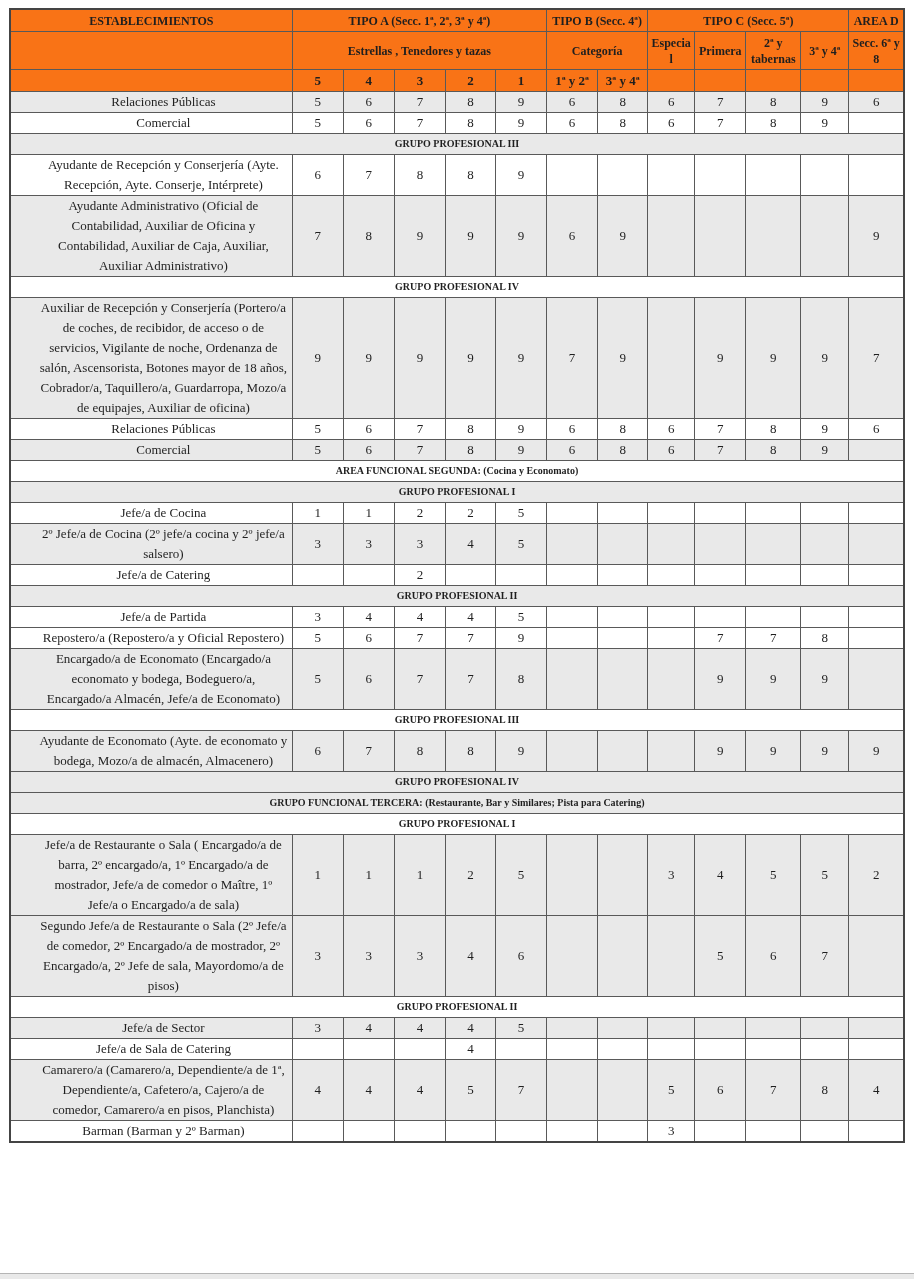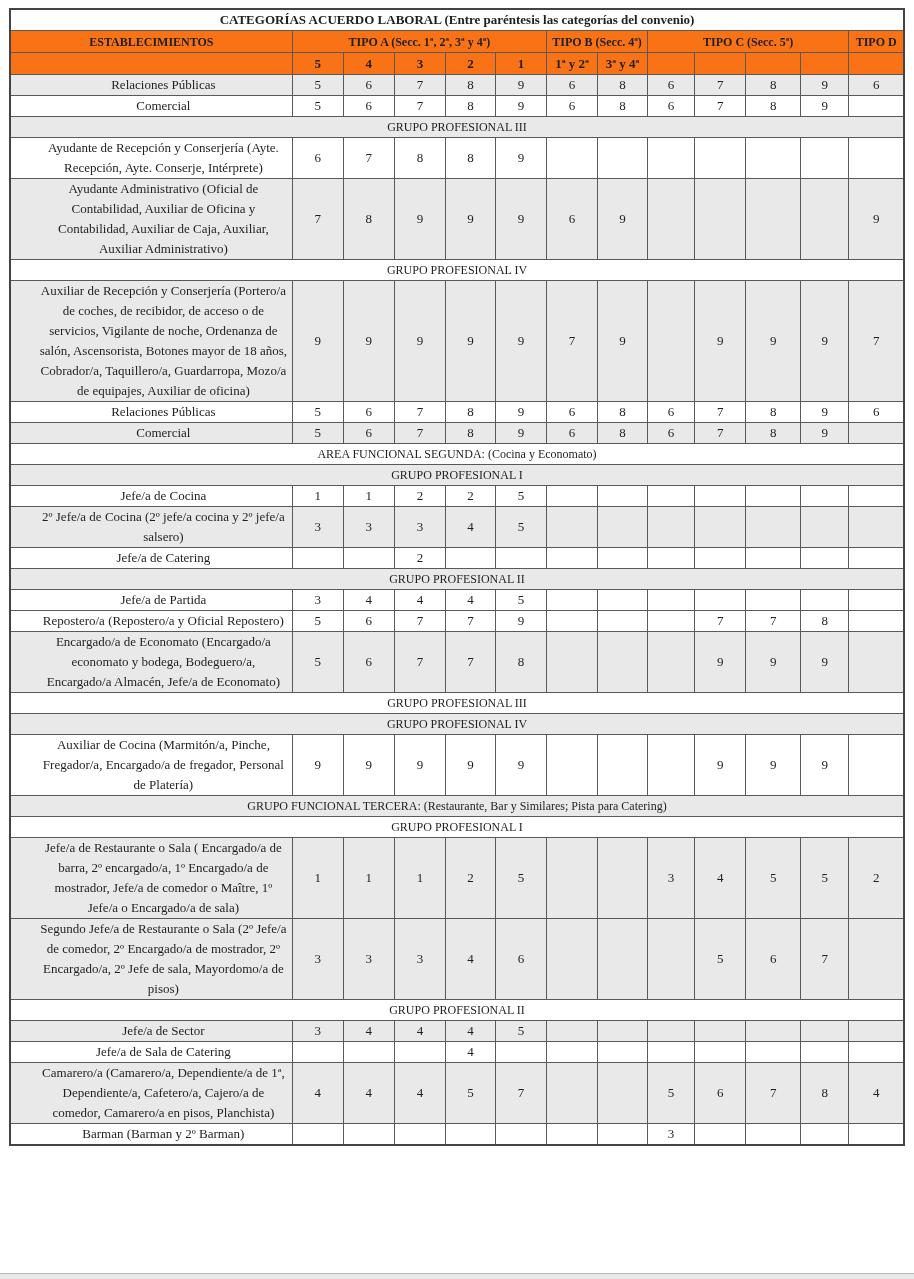--- a/index.html
+++ b/index.html
@@ -38,22 +38,22 @@
   }
   .hrow th {
     font-weight: bold;
     font-size: 12px;
     background: #f97316;
   }
   .h2 th { height: 21px; }
   .h3 th { height: 37px; line-height: 16px; }
   .h4 th { height: 21px; font-size: 13px; }
   td.section {
-    font-weight: normal;
-    font-size: 12px;
+    font-weight: bold;
+    font-size: 10px;
     height: 20px;
   }
   td.lbl { height: 20px; padding-left: 27px; }
   td.val { height: 20px; }
   .bottom-sliver {
     position: absolute;
     left: 0;
     bottom: 0;
     width: 914px;
     height: 5px;
@@ -74,29 +74,36 @@
       <col style="width:51px">
     <col style="width:51px">
       <col style="width:50px">
     <col style="width:47px">
       <col style="width:51px">
       <col style="width:55px">
       <col style="width:48px">
     <col style="width:55px">
   </colgroup>
   <tbody>
-    <tr class="hrow">
-      <td class="title-cell" colspan="13">CATEGORÍAS ACUERDO LABORAL (Entre paréntesis las categorías del convenio)</td>
-    </tr>
     <tr class="hrow h2">
       <th>ESTABLECIMIENTOS</th>
       <th colspan="5">TIPO A (Secc. 1ª, 2ª, 3ª y 4ª)</th>
       <th colspan="2">TIPO B (Secc. 4ª)</th>
       <th colspan="4">TIPO  C (Secc. 5ª)</th>
-      <th>TIPO D</th>
+      <th>AREA D</th>
+    </tr>
+    <tr class="hrow h3">
+      <th></th>
+      <th colspan="5">Estrellas , Tenedores y tazas</th>
+      <th colspan="2">Categoría</th>
+      <th>Especial</th>
+      <th>Primera</th>
+      <th>2ª y tabernas</th>
+      <th>3ª y 4ª</th>
+      <th>Secc. 6ª y 8</th>
     </tr>
     <tr class="hrow h4">
       <th></th>
       <th>5</th>
       <th>4</th>
       <th>3</th>
       <th>2</th>
       <th>1</th>
       <th>1ª y 2ª</th>
       <th>3ª y 4ª</th>
@@ -315,36 +322,36 @@
         <td class="val"></td>
         <td class="val">9</td>
         <td class="val">9</td>
         <td class="val">9</td>
         <td class="val"></td>
       </tr>
       <tr>
         <td colspan="13" class="section">GRUPO PROFESIONAL III</td>
       </tr>
       <tr class="shaded">
+        <td class="lbl">Ayudante de Economato (Ayte. de economato y bodega, Mozo/a de almacén, Almacenero)</td>
+        <td class="val">6</td>
+        <td class="val">7</td>
+        <td class="val">8</td>
+        <td class="val">8</td>
+        <td class="val">9</td>
+        <td class="val"></td>
+        <td class="val"></td>
+        <td class="val"></td>
+        <td class="val">9</td>
+        <td class="val">9</td>
+        <td class="val">9</td>
+        <td class="val">9</td>
+      </tr>
+      <tr class="shaded">
         <td colspan="13" class="section">GRUPO PROFESIONAL IV</td>
-      </tr>
-      <tr>
-        <td class="lbl">Auxiliar de Cocina (Marmitón/a, Pinche, Fregador/a, Encargado/a de fregador, Personal de Platería)</td>
-        <td class="val">9</td>
-        <td class="val">9</td>
-        <td class="val">9</td>
-        <td class="val">9</td>
-        <td class="val">9</td>
-        <td class="val"></td>
-        <td class="val"></td>
-        <td class="val"></td>
-        <td class="val">9</td>
-        <td class="val">9</td>
-        <td class="val">9</td>
-        <td class="val"></td>
       </tr>
       <tr class="shaded">
         <td colspan="13" class="section">GRUPO FUNCIONAL TERCERA: (Restaurante, Bar y Similares; Pista para Catering)</td>
       </tr>
       <tr>
         <td colspan="13" class="section">GRUPO PROFESIONAL I</td>
       </tr>
       <tr class="shaded">
         <td class="lbl">Jefe/a de Restaurante o Sala ( Encargado/a de barra, 2º encargado/a, 1º Encargado/a de mostrador, Jefe/a de comedor o Maître, 1º Jefe/a o Encargado/a de sala)</td>
         <td class="val">1</td>

